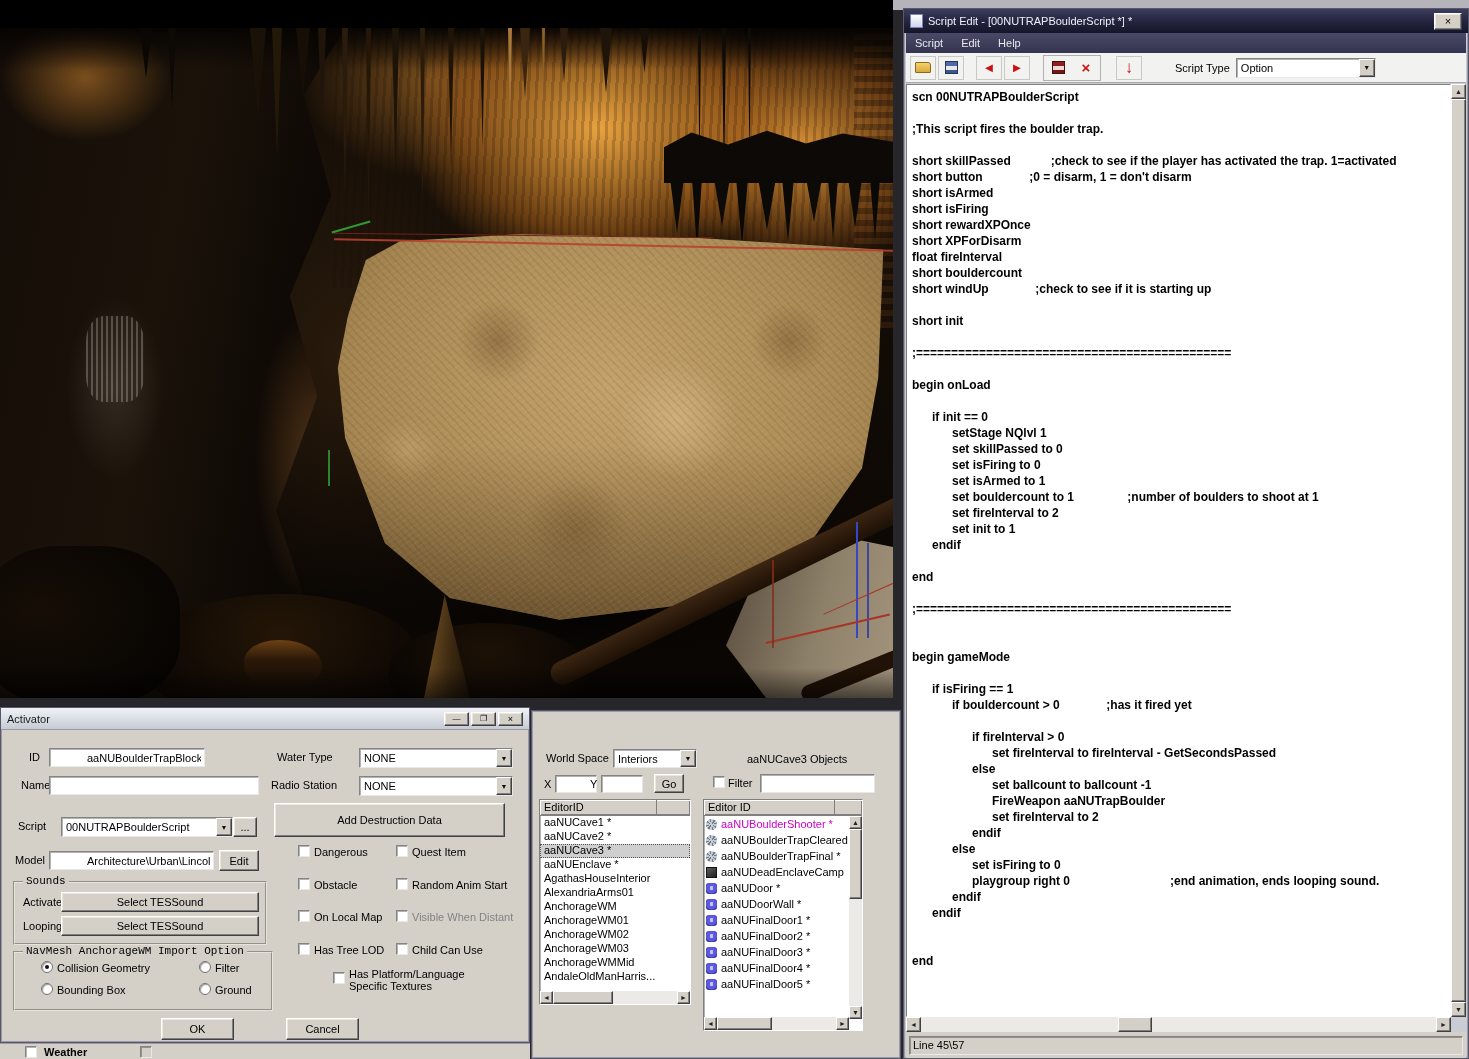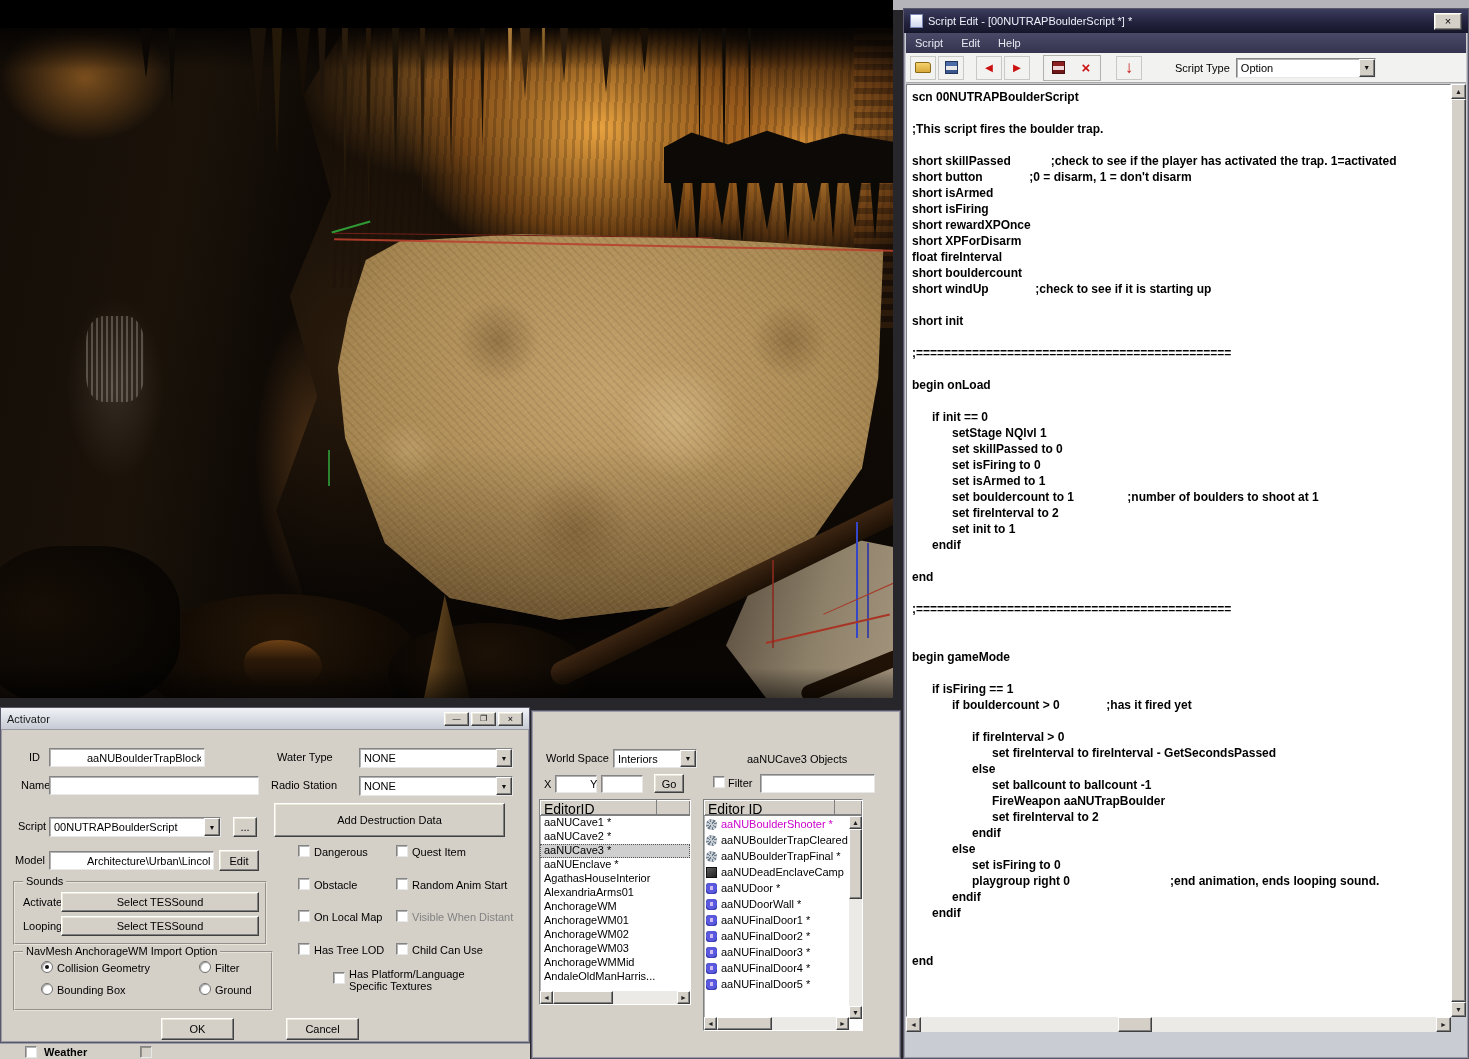--- a/index.html
+++ b/index.html
@@ -22,21 +22,21 @@
             box-shadow:inset 1px 1px 0 rgba(0,0,0,.3); font-size:11px; color:#000; padding:1px 3px; }
   input.tfield { outline:none;padding-left:37px; }
   .combo { background:#fff; border:1px solid; border-color:#848484 #e8e8e8 #e8e8e8 #848484;
            box-shadow:inset 1px 1px 0 rgba(0,0,0,.3); font-size:11px; display:flex; align-items:center; }
   .combo .cval { flex:1; padding:0 4px; overflow:hidden; white-space:nowrap; }
   .combo .carr { width:16px; align-self:stretch; background:#d4d0c8; border:1px solid;
                  border-color:#fff #404040 #404040 #fff; box-shadow:inset -1px -1px 0 #808080;
                  display:flex; align-items:center; justify-content:center; font-size:7px; color:#111; }
   .lbl { position:absolute; font-size:11px; color:#000; white-space:nowrap; }
   .grp { position:absolute; border:2px groove #e8e4dc; }
-  .grp > .glabel { position:absolute; top:-8px; left:8px; background:#d4d0c8; padding:0 3px; font-size:11px; }
+  .grp > .glabel { position:absolute; top:-8px; left:8px; background:#d4d0c8; padding:0 3px; font-size:11px;font-family:Liberation Mono, monospace; }
   .cb { position:absolute; width:12px; height:12px; background:#fff; border:1px solid;
         border-color:#848484 #e8e8e8 #e8e8e8 #848484; box-shadow:inset 1px 1px 0 rgba(0,0,0,.3); }
   .radio { position:absolute; width:12px; height:12px; border-radius:50%; background:#fff;
            border:1px solid #707070; box-shadow:inset 1px 1px 1px rgba(0,0,0,.4); }
   .radio.on::after { content:""; position:absolute; left:3px; top:3px; width:4px; height:4px;
                      border-radius:50%; background:#111; }
   .dis { color:#828282 !important; }
 
   
   .sb { position:absolute; background:#eceae6; }
@@ -108,21 +108,21 @@
   .code-wrap { position:absolute; left:2px; top:75px; width:545px; height:933px; background:#fff;
                border:1px solid; border-color:#808080 #fff #fff #808080; overflow:hidden; }
   .code { font:bold 12px "Liberation Sans",sans-serif; line-height:16px; white-space:pre; color:#000;
           padding:4px 0 0 5px; }
   .mag { color:#cc00cc; }
 
   
   .listbox { position:absolute; background:#fff; border:1px solid; border-color:#808080 #fff #fff #808080;
              box-shadow:inset 1px 1px 0 rgba(0,0,0,.3); overflow:hidden; }
   .lhdr { position:relative; height:16px; background:#d4d0c8; border-bottom:1px solid #808080;
-          box-shadow:inset 1px 1px 0 #fff, inset -1px -1px 0 #808080; font-size:14px; padding:1px 4px; }
+          box-shadow:inset 1px 1px 0 #fff, inset -1px -1px 0 #808080; font-size:11px; padding:1px 4px; }
   .lrow { height:14px; font-size:11px; padding:0 4px; white-space:nowrap; overflow:hidden; color:#000; }
   .lrow.sel { background:#cfcfcf; outline:1px dotted #555; outline-offset:-1px; }
   .rrow { height:16px; font-size:11px; display:flex; align-items:center; gap:4px; padding:0 2px;
           white-space:nowrap; overflow:hidden; }
   .ric { width:11px; height:11px; flex:0 0 11px; }
   .icon-activator { background:repeating-conic-gradient(#c4ccd4 0 22deg,#707c88 22deg 45deg); border-radius:50%; }
   .icon-static { background:linear-gradient(145deg,#5a5a5a,#222); border:1px solid #111; }
   .icon-door { background:radial-gradient(circle at 50% 45%, #d0baf0 0 2px, #5a5ae0 2px 5px, #3232aa 6px); border-radius:3px; }
 </style>
 </head>
@@ -233,21 +233,21 @@
   <input class="tfield abs" style="left: 48px; top: 68px; width: 210px; height: 19px;" value="">
   <span class="lbl" style="left:270px;top:71px">Radio Station</span>
   <div class="combo abs" style="left:358px;top:68px;width:154px;height:20px">
     <span class="cval">NONE</span>
       <span class="carr">▼</span>
   </div>
 
   <div class="btn abs" style="left:273px;top:95px;width:231px;height:34px">Add Destruction Data</div>
 
   <span class="lbl" style="left:17px;top:112px">Script</span>
-  <div class="combo abs" style="left:48px;top:109px;width:172px;height:20px">
+  <div class="combo abs" style="left:60px;top:109px;width:172px;height:20px">
     <span class="cval">00NUTRAPBoulderScript</span>
       <span class="carr">▼</span>
   </div>
   <div class="btn abs" style="left:232px;top:109px;width:24px;height:20px">...</div>
 
   <span class="lbl" style="left:14px;top:146px">Model</span>
   <input class="tfield abs" style="left: 48px; top: 143px; width: 165px; height: 19px;" value="Architecture\Urban\LincolnMem">
   <div class="btn abs" style="left:218px;top:142px;width:40px;height:21px">Edit</div>
 
   <span class="cb" style="left:297px;top:137px"></span>
@@ -505,13 +505,18 @@
     <span class="sb-thumb" style="left:0;top:15px;width:15px;height:903px"></span>
     <span class="sb-btn" style="left:0;bottom:0;width:15px;height:15px">▼</span>
   </div>
 
   <div class="sb" style="left:2px;top:1008px;width:545px;height:15px">
     <span class="sb-btn" style="left:0;top:0;width:15px;height:15px">◄</span>
     <span class="sb-thumb" style="left:212px;top:0;width:34px;height:15px"></span>
     <span class="sb-btn" style="right:0;top:0;width:15px;height:15px">►</span>
   </div>
 
+  <div class="abs" style="left:2px;right:2px;top:1023px;height:26px;background:#d4d0c8;display:flex;align-items:center;padding:0 3px">
+    <span class="tfield" style="flex:1;height:19px;background:#d4d0c8;display:flex;align-items:center">
+      <span>Line 45\57</span>
+    </span>
+  </div>
 </div>
 
 </body></html>

